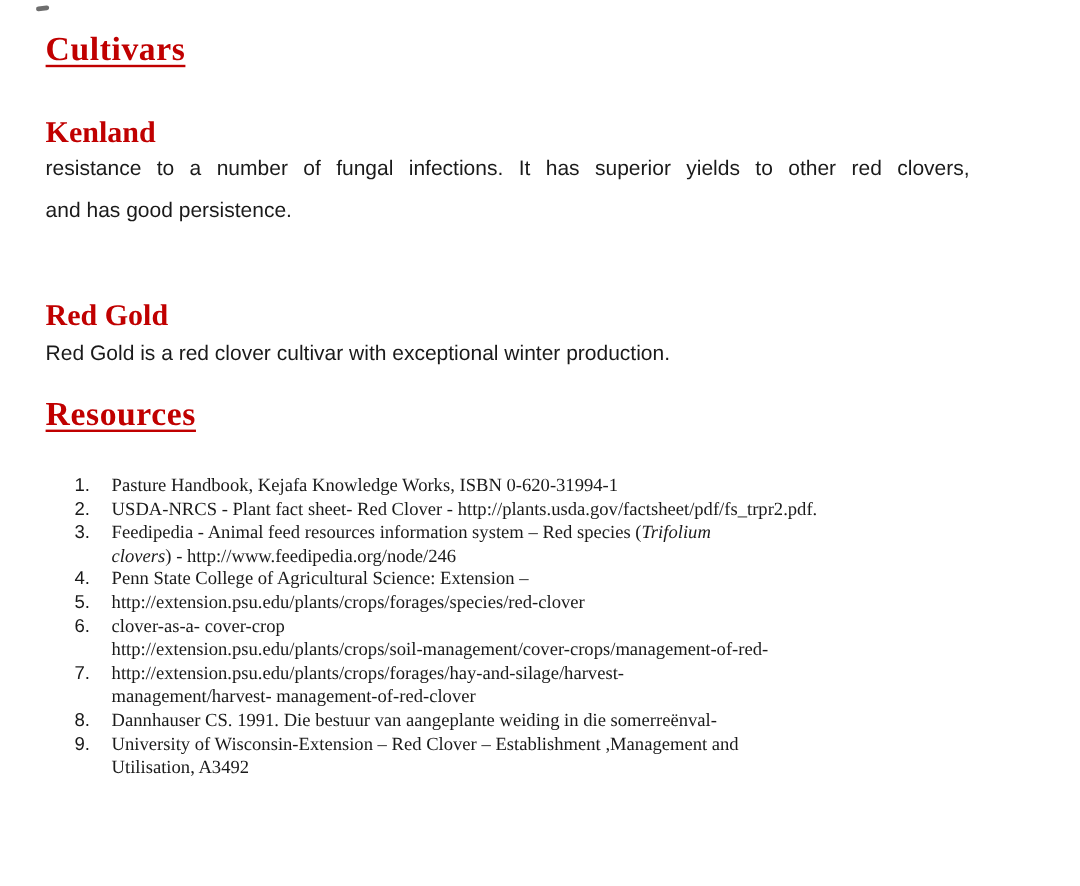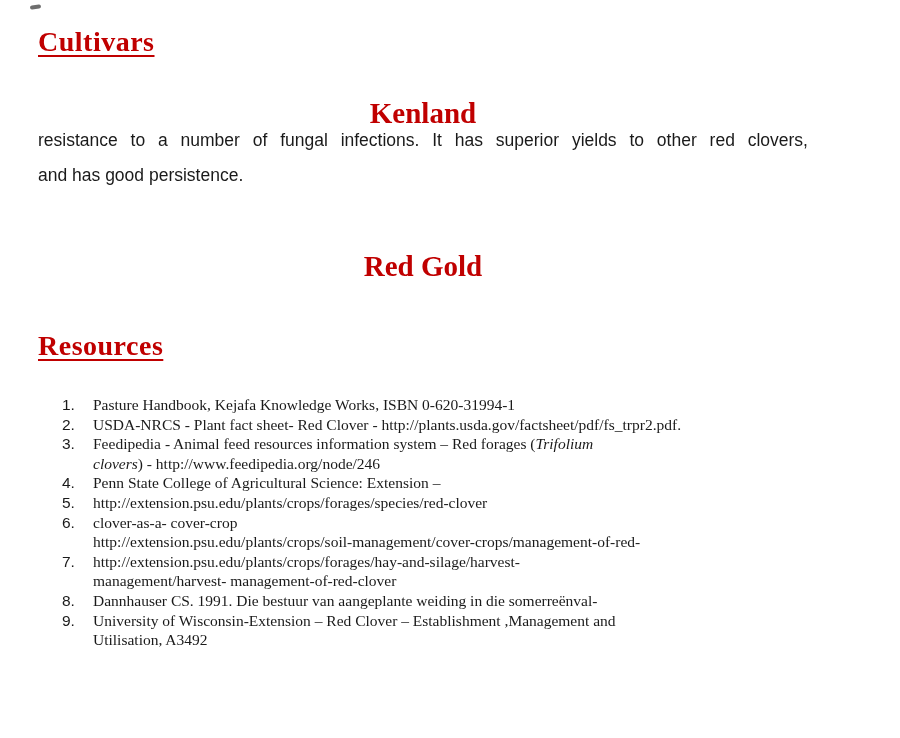--- a/index.html
+++ b/index.html
@@ -36,24 +36,24 @@
     text-decoration-thickness: 2px;
     text-underline-offset: 4px;
     letter-spacing: 0.5px;
   }
   #cultivars-heading { top: 26px; }
   #resources-heading { top: 330px; }
   .sub-heading {
     position: absolute;
     left: 38px;
     width: 770px;
-    text-align: center;
+    text-align: left;
     font-family: "Liberation Serif", serif;
     font-weight: bold;
-    font-size: 29px;
+    font-size: 25px;
     color: var(--accent-red, #c00000);
   }
   #kenland-title { top: 97px; }
   #redgold-title { top: 250px; }
   .body-para {
     position: absolute;
     left: 38px;
     width: 770px;
     font-size: 17.5px;
     line-height: 35px;
@@ -96,40 +96,43 @@
 
   <div class="sub-heading" id="kenland-title">Kenland</div>
 
   <div class="body-para" id="kenland-para">
     <div class="para-line justified">resistance to a number of fungal infections. It has superior yields to other red clovers,</div>
     <div class="para-line">and has good persistence.</div>
   </div>
 
   <div class="sub-heading" id="redgold-title">Red Gold</div>
 
+  <div class="body-para" id="redgold-para">
+    <div class="para-line">Red Gold is a red clover cultivar with exceptional winter production.</div>
+  </div>
 
   <div class="big-heading" id="resources-heading">Resources</div>
 
   <div class="res-list">
       <div class="res-item">
         <div class="res-num">1.</div>
         <div class="res-text">
           <div class="res-line"><span>Pasture Handbook, Kejafa Knowledge Works, ISBN 0-620-31994-1</span></div>
         </div>
       </div>
       <div class="res-item">
         <div class="res-num">2.</div>
         <div class="res-text">
           <div class="res-line"><span>USDA-NRCS - Plant fact sheet- Red Clover - http://plants.usda.gov/factsheet/pdf/fs_trpr2.pdf.</span></div>
         </div>
       </div>
       <div class="res-item">
         <div class="res-num">3.</div>
         <div class="res-text">
-          <div class="res-line"><span>Feedipedia - Animal feed resources information system – Red forages (</span><span class="italic">Trifolium</span></div>
+          <div class="res-line"><span>Feedipedia - Animal feed resources information system – Red species (</span><span class="italic">Trifolium</span></div>
           <div class="res-line"><span class="italic">clovers</span><span>) - http://www.feedipedia.org/node/246</span></div>
         </div>
       </div>
       <div class="res-item">
         <div class="res-num">4.</div>
         <div class="res-text">
           <div class="res-line"><span>Penn State College of Agricultural Science: Extension –</span></div>
         </div>
       </div>
       <div class="res-item">

